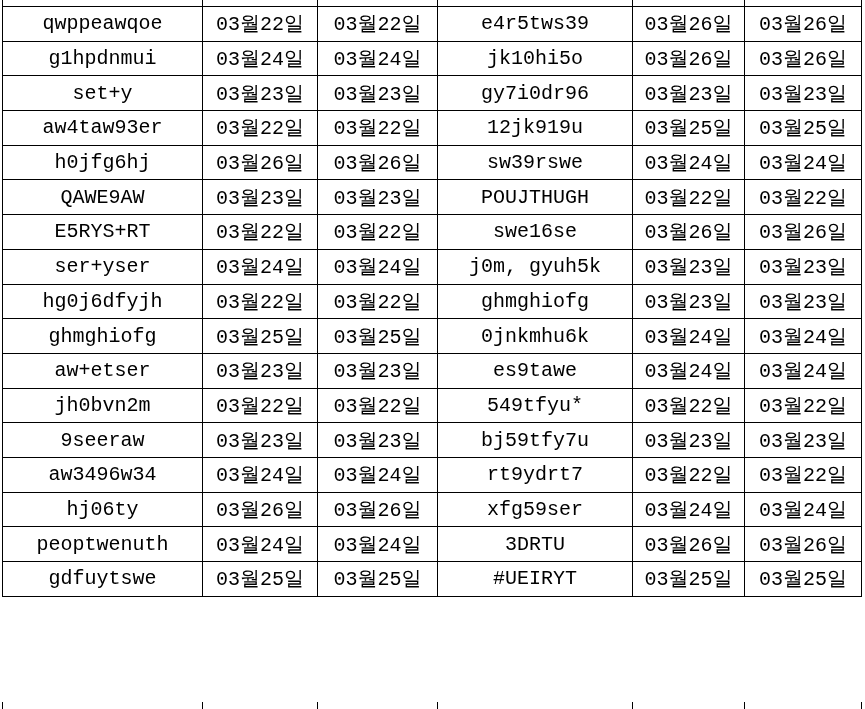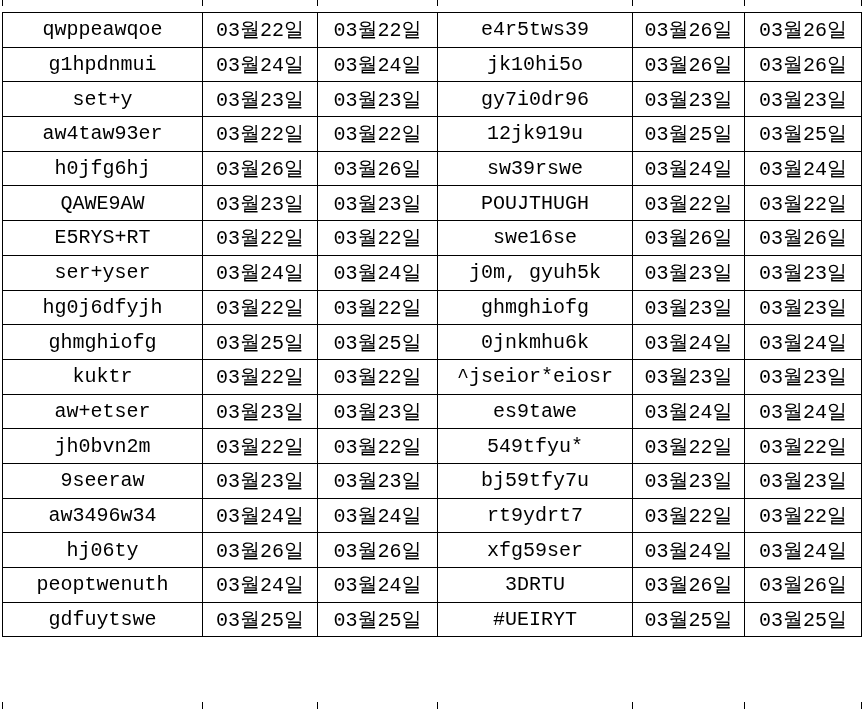--- a/index.html
+++ b/index.html
@@ -7,21 +7,21 @@
     width: 865px; height: 709px;
     background: #ffffff;
     overflow: hidden;
     font-family: "Liberation Mono", "DejaVu Sans Mono", monospace;
     color: #000000;
   }
   .stage { position: relative; width: 865px; height: 709px; }
 
   table.data-table {
     position: absolute;
-    left: 2px; top: 12px;
+    left: 2px; top: 6px;
     width: 859px;
     table-layout: fixed;
     border-collapse: collapse;
     padding-left: 22px;
   }
   table.data-table td {
     border: 1px solid #000000;
     text-align: center;
     vertical-align: middle;
     font-size: 20px;
@@ -139,28 +139,20 @@
         </tr>
         <tr>
           <td>ghmghiofg</td>
           <td>03월25일</td>
           <td>03월25일</td>
           <td>0jnkmhu6k</td>
           <td>03월24일</td>
           <td>03월24일</td>
         </tr>
         <tr>
-          <td>kuktr</td>
-          <td>03월22일</td>
-          <td>03월22일</td>
-          <td>^jseior*eiosr</td>
-          <td>03월23일</td>
-          <td>03월23일</td>
-        </tr>
-        <tr>
           <td>aw+etser</td>
           <td>03월23일</td>
           <td>03월23일</td>
           <td>es9tawe</td>
           <td>03월24일</td>
           <td>03월24일</td>
         </tr>
         <tr>
           <td>jh0bvn2m</td>
           <td>03월22일</td>

